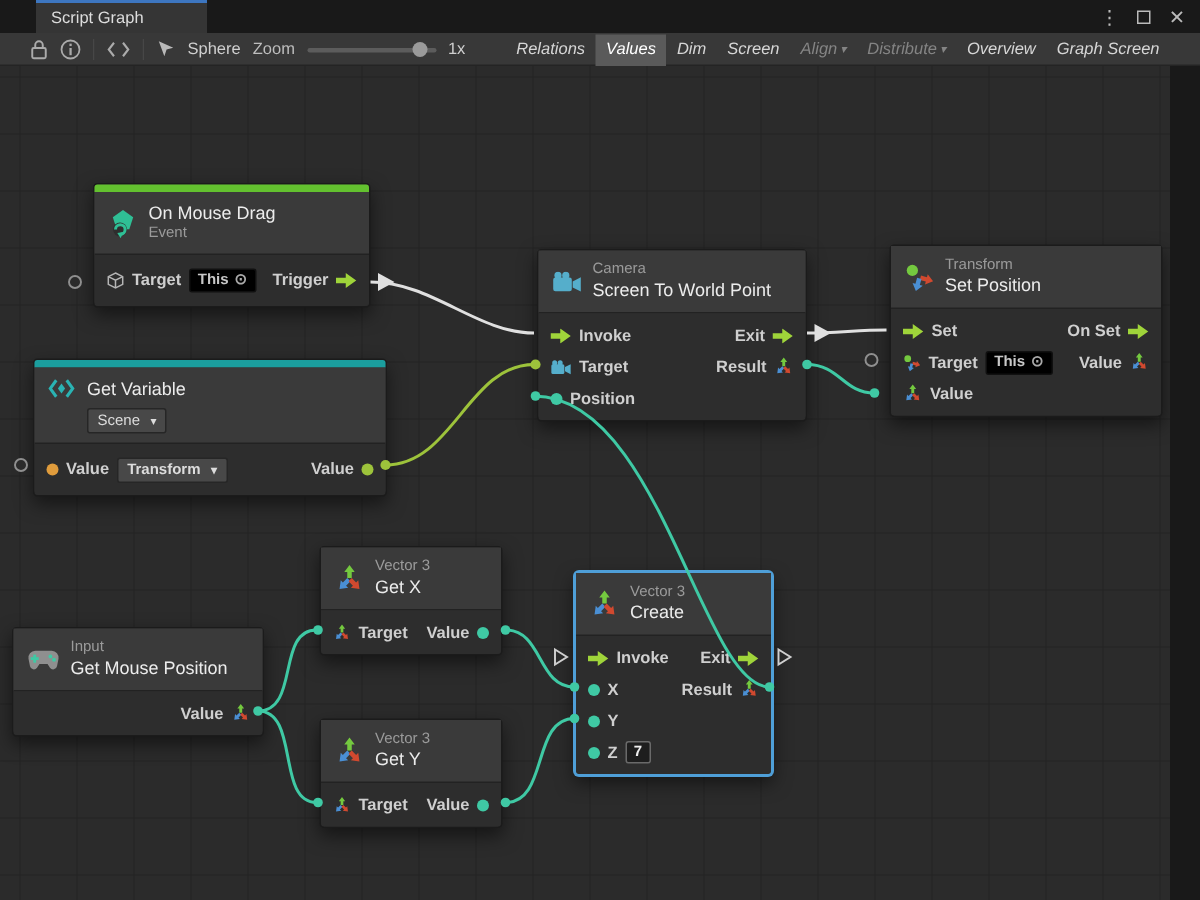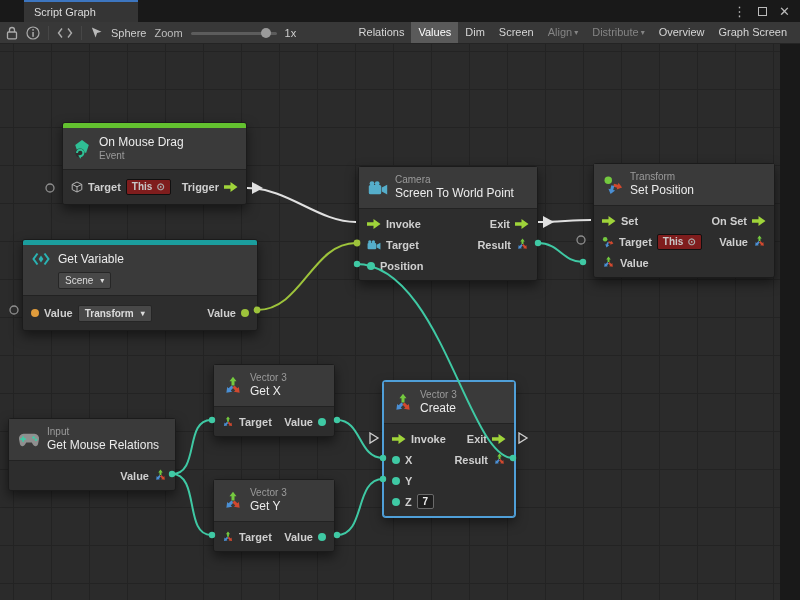--- a/index.html
+++ b/index.html
@@ -9,32 +9,32 @@
   
   .titlebar{height:22px;background:#191919;display:flex;align-items:stretch;margin-left:24px;}
   .tab{width:114px;background:#353535;border-top:2px solid #3d76c0;display:flex;align-items:center;
        padding:0 10px;color:#ddd;font-size:11px;}
   .win-controls{margin-left:auto;display:flex;align-items:center;gap:12px;padding-right:10px;color:#bbb;}
   .win-controls span{cursor:default;font-size:13px;line-height:13px;}
   .maxbox{width:9px;height:9px;border:1.5px solid #bbb;display:inline-block;}
 
   
   .toolbar{height:22px;background:#383838;border-bottom:1px solid #242424;display:flex;align-items:center;
-           padding:0 6px;gap:8px;white-space:nowrap;}
+           padding:0 20px;gap:8px;white-space:nowrap;}
   .tb-icon{display:inline-flex;align-items:center;}
   .sep{width:1px;height:14px;background:#2a2a2a;border-right:1px solid #474747;}
   .tb-label{color:#cfcfcf;}
   .zoom-label{color:#bdbdbd;}
   .slider{position:relative;width:86px;height:14px;display:inline-block;}
   .slider .track{position:absolute;left:0;right:0;top:6px;height:3px;background:#5c5c5c;border-radius:2px;}
   .slider .handle{position:absolute;left:70px;top:2px;width:10px;height:10px;border-radius:50%;background:#9a9a9a;}
   .tb-btn{padding:0 7px;line-height:21px;color:#d6d6d6;cursor:default;}
   .tb-btn.on{background:#5a5a5a;color:#fff;}
   .tb-btn.disabled{color:#848484;}
-  .btn-group{margin-left:auto;display:flex;align-items:flex-end;}
+  .btn-group{margin-left:auto;display:flex;align-items:flex-end;font-style:italic;}
   .dd-arrow{font-size:8px;vertical-align:1px;margin-left:2px;}
 
   
   .canvas{position:relative;width:780px;height:556px;background-color:#2b2b2b;
     background-image:linear-gradient(#232323 1px,transparent 1px),
                      linear-gradient(90deg,#232323 1px,transparent 1px);
     background-size:38px 38px;background-position:13px 7px;overflow:hidden;}
   .wires{position:absolute;left:0;top:0;z-index:50;pointer-events:none;}
 
   
@@ -50,21 +50,21 @@
   .cat{font-size:10px;color:#9b9b9b;line-height:10px;}
   .ttl{font-size:12px;color:#ececec;line-height:13px;}
   .nbody{padding:4px 0;background:#2d2d2d;border-radius:0 0 3px 3px;font-weight:bold;}
   .prow{display:flex;align-items:center;justify-content:space-between;height:21px;padding:0 8px;gap:8px;}
   .prow.tall{height:26px;}
   .prow.end{justify-content:flex-end;}
   .pin{display:inline-flex;align-items:center;gap:5px;color:#cfcfcf;}
   .dot{width:8px;height:8px;border-radius:50%;background:#3fc9a4;flex:none;}
   .dot.orange{background:#e09c3c;}
   .dot.green{background:#9dc33b;}
-  .chip{background:#7f1d1d;border:1px solid #101010;border-radius:2px;padding:0 5px;font-size:10px;
+  .chip{background:#000000;border:1px solid #101010;border-radius:2px;padding:0 5px;font-size:10px;
         color:#c8c8c8;display:inline-flex;align-items:flex-start;gap:4px;line-height:14px;}
   .bullseye{color:#a9a9a9;font-size:10px;}
   .ddown{background:#484848;border:1px solid #262626;border-radius:2px;padding:0 6px;font-size:10px;
          color:#dcdcdc;display:inline-flex;align-items:center;gap:5px;line-height:15px;}
   .valbox{min-width:17px;height:15px;background:#1e1e1e;border:1px solid #6a6a6a;border-radius:2px;
           color:#eee;font-size:10px;text-align:center;line-height:14px;padding:0 2px;}
   .gv-head{padding:5px 8px 6px;background:#3a3a3a;border-bottom:1px solid #222;}
   .gv-row1{display:flex;align-items:center;gap:7px;height:18px;margin-bottom:4px;}
   .gv-dd{margin-left:27px;}
 </style>
@@ -469,21 +469,21 @@
     </div>
   </div>
 
   <div class="node" style="left:8px;top:374px;width:168px">
     <div class="nhead">
       <svg width="22" height="14">
           <use href="#gamepadIc"></use>
         </svg>
       <div class="titles">
         <div class="cat">Input</div>
-        <div class="ttl">Get Mouse Relations</div>
+        <div class="ttl">Get Mouse Position</div>
       </div>
     </div>
     <div class="nbody">
       <div class="prow end">
         <span class="pin">
           <span>Value</span>
           <svg width="13" height="13">
               <use href="#v3"></use>
             </svg>
         </span>

